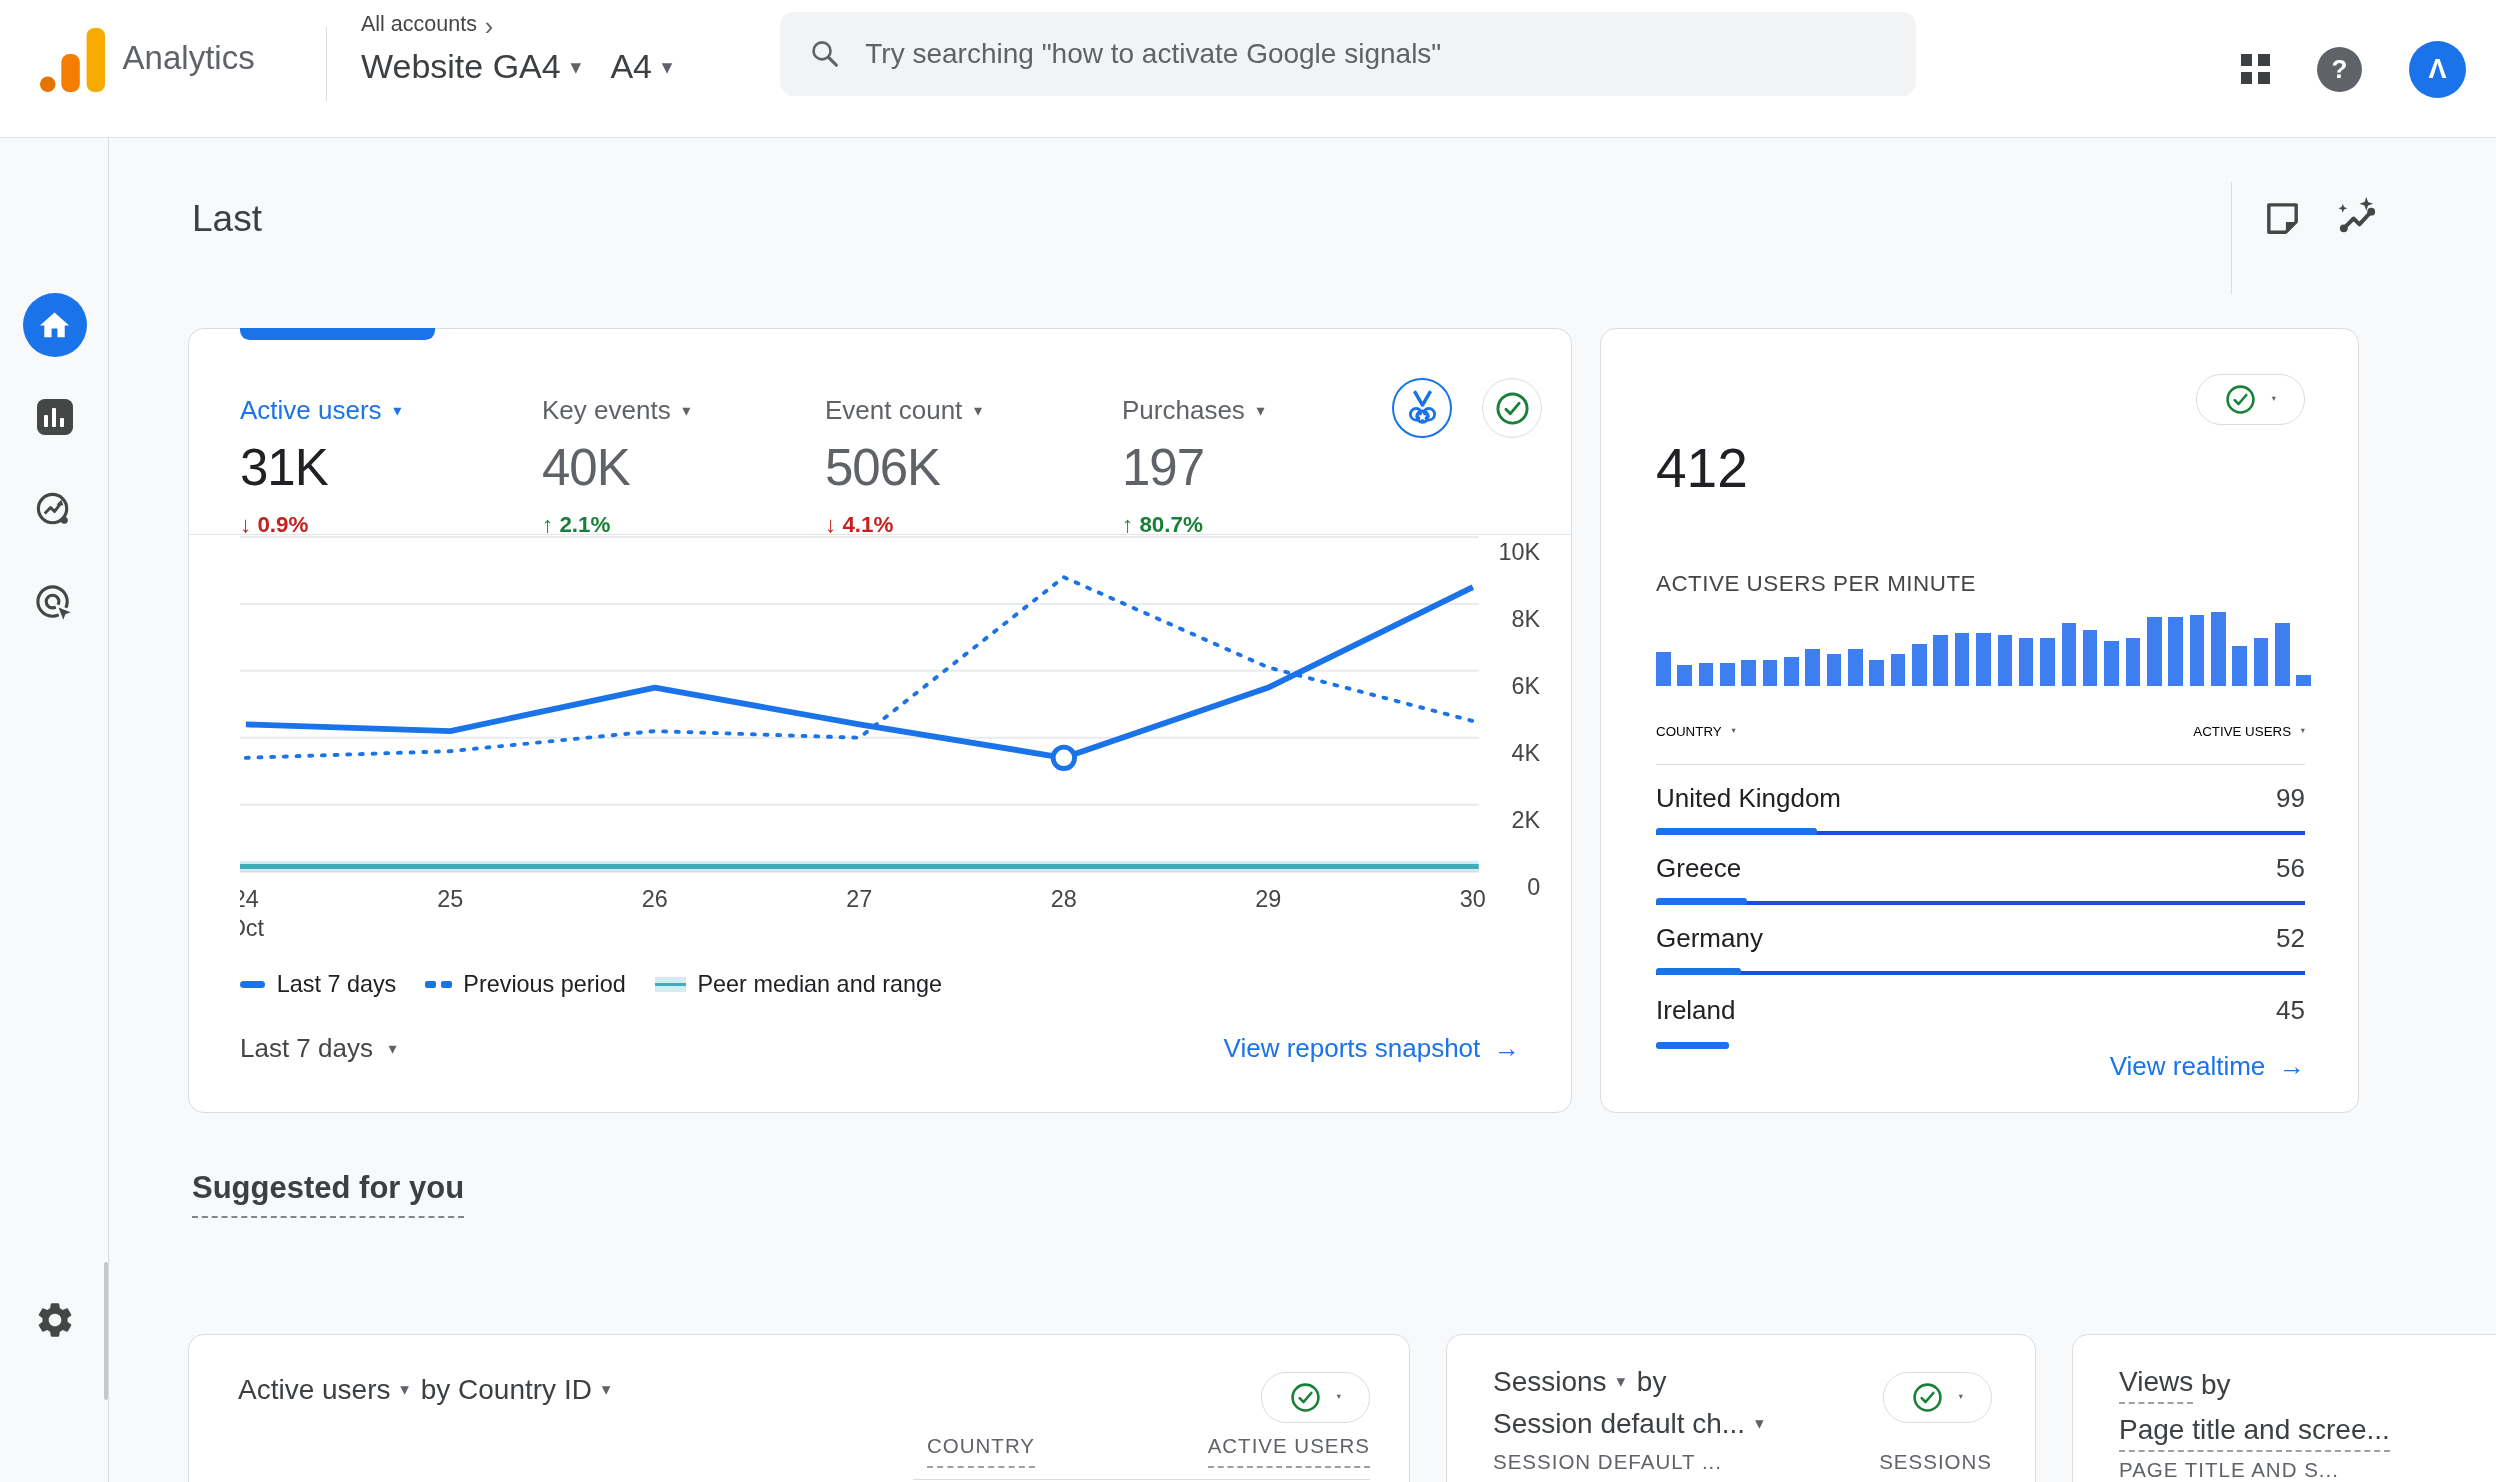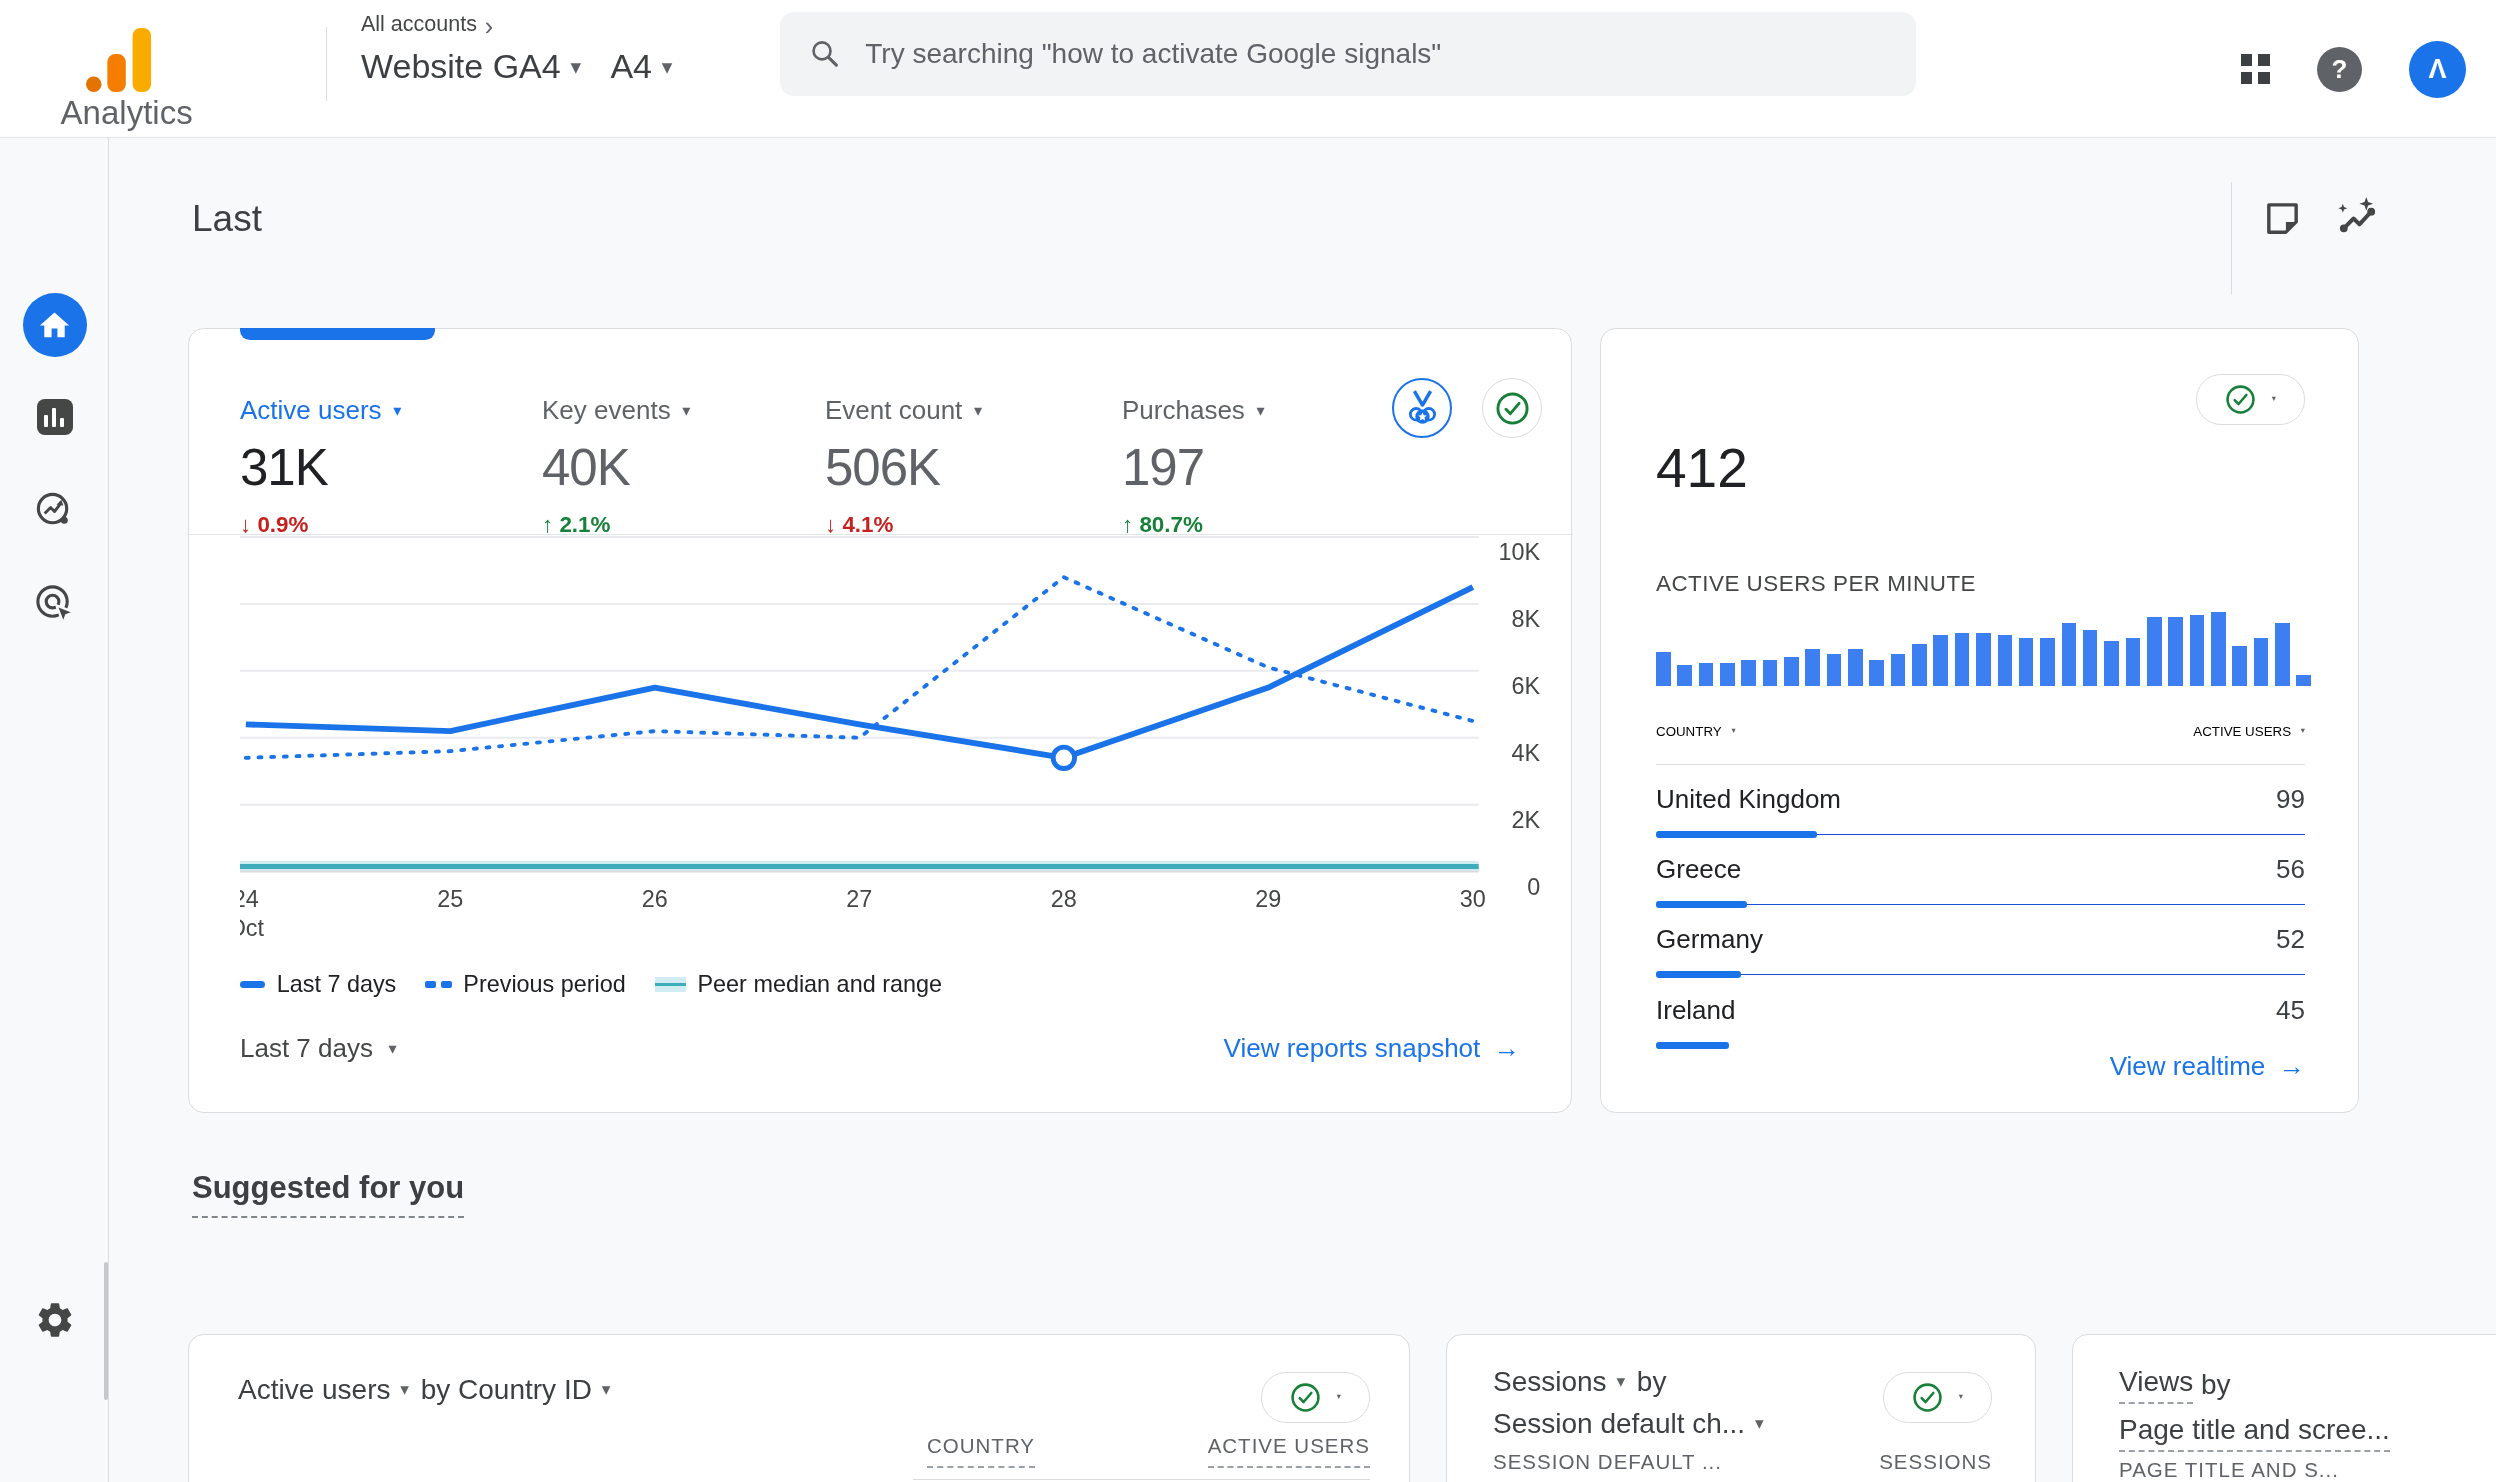--- a/index.html
+++ b/index.html
@@ -2,21 +2,21 @@
 <html><head>
 <meta charset="utf-8">
 <style>
   * { margin:0; padding:0; box-sizing:border-box; }
   html,body { width:2497px; height:1482px; overflow:hidden; }
   body { font-family:"Liberation Sans", sans-serif; background:#f8f9fa; color:#202124; position:relative; }
   button { font-family:inherit; border:none; background:none; cursor:pointer; }
 
   
   .topbar { position:absolute; top:0; left:0; width:2497px; height:138px; background:#fff; border-bottom:1px solid #e3e6e8; z-index:5; }
-  .logo-wrap { position:absolute; left:45px; top:21.5px; display:flex; align-items:center;flex-direction:column; }
+  .logo-wrap { position:absolute; left:39px; top:21.5px; display:flex; align-items:center; }
   .brand { font-size:33px; color:#5f6368; margin-left:15.6px; }
   .tb-divider { position:absolute; left:326px; top:27px; height:74px; width:1px; background:#dadce0; }
   .acct-block { position:absolute; left:361px; top:11.7px; }
   .crumb { font-size:21.5px; color:#444746; display:flex; align-items:flex-start; gap:7.8px; }
   .crumb .chev { color:#5f6368; font-size:25px; }
   .acct-row { margin-top:5.9px; font-size:34px; color:#3c4043; display:flex; align-items:center; gap:9.8px;justify-content:flex-end; }
   .caret { color:#5f6368; font-size:0.62em; line-height:1; }
   .prop-sel { display:flex; align-items:center; gap:9.8px; margin-left:19.5px; }
   .searchbar { position:absolute; left:780px; top:11.7px; width:1136px; height:84px; background:#f1f3f4; border-radius:13.7px; display:flex; align-items:center; padding:0 29px; }
   .searchbar input { border:none; outline:none; background:transparent; font-size:28px; color:#3c4043; width:100%; margin-left:25px; font-family:inherit; }
@@ -76,21 +76,21 @@
   .rt-title { position:absolute; left:55px; top:68px; font-size:22.4px; letter-spacing:0.5px; color:#444746; border-bottom:2px dashed #80868b; padding-bottom:8.8px; }
   .pill { position:absolute; height:51px; border:1px solid #dadce0; border-radius:25px; background:#fff; display:flex; align-items:center; justify-content:center; gap:15.6px; }
   .rt-pill { right:53px; top:45px; width:109px; }
   .rt-value { position:absolute; left:55px; top:107px; font-size:55px; color:#202124; }
   .rt-sub { position:absolute; left:55px; top:242px; font-size:22.4px; letter-spacing:0.5px; color:#444746; }
   .rt-bars { position:absolute; left:55px; top:281px; width:655px; height:76px; display:flex; align-items:flex-end; justify-content:space-between; }
   .rt-bar { width:14.6px; background:#3d7ef0; }
   .rt-thead { position:absolute; left:55px; right:53px; top:395px; display:flex; justify-content:space-between; font-size:19.5px; letter-spacing:1px; color:#5f6368; }
   .rt-thead .th { display:flex; align-items:center; gap:9.8px; }
   .rt-table { position:absolute; left:55px; right:53px; top:435px; border-top:1px solid #dadce0; }
-  .rt-row { height:70px; position:relative; display:flex; justify-content:space-between; align-items:center; font-size:26px; border-bottom:1px solid #1d4ed8; }
+  .rt-row { height:70px; position:relative; display:flex; justify-content:space-between; align-items:center; font-size:26px; border-bottom:4px solid #1d4ed8; }
   .rt-row:last-child { border-bottom:none; }
   .rt-row .c { color:#202124; } .rt-row .v { color:#3c4043; }
   .row-bar { position:absolute; left:0; bottom:-3.9px; height:6.8px; border-radius:2.9px; background:#1a73e8; }
   .rt-link { position:absolute; right:53px; top:722px; }
 
   
   .sugg-head { position:absolute; left:83px; top:1032px; font-size:31px; color:#3c4043; border-bottom:2.9px dashed #80868b; padding-bottom:9.8px; }
   .sugg-card { top:1196px; height:371px; }
   .sc1 { left:79px; width:1222px; }
   .sc2 { left:1337px; width:590px; }

